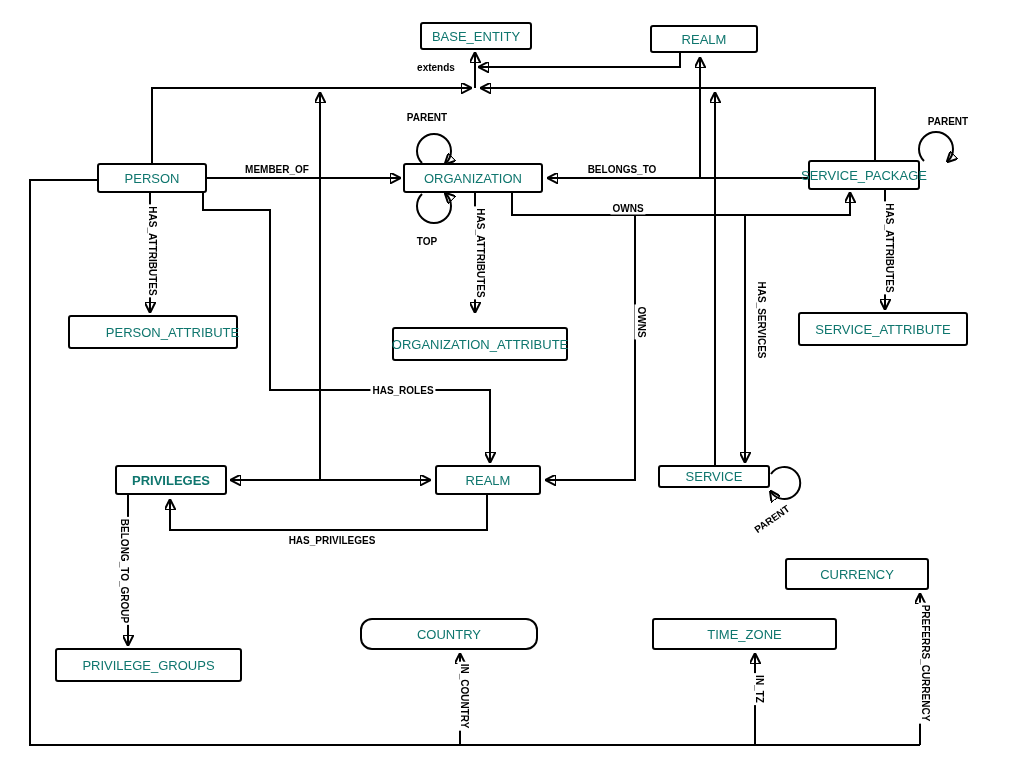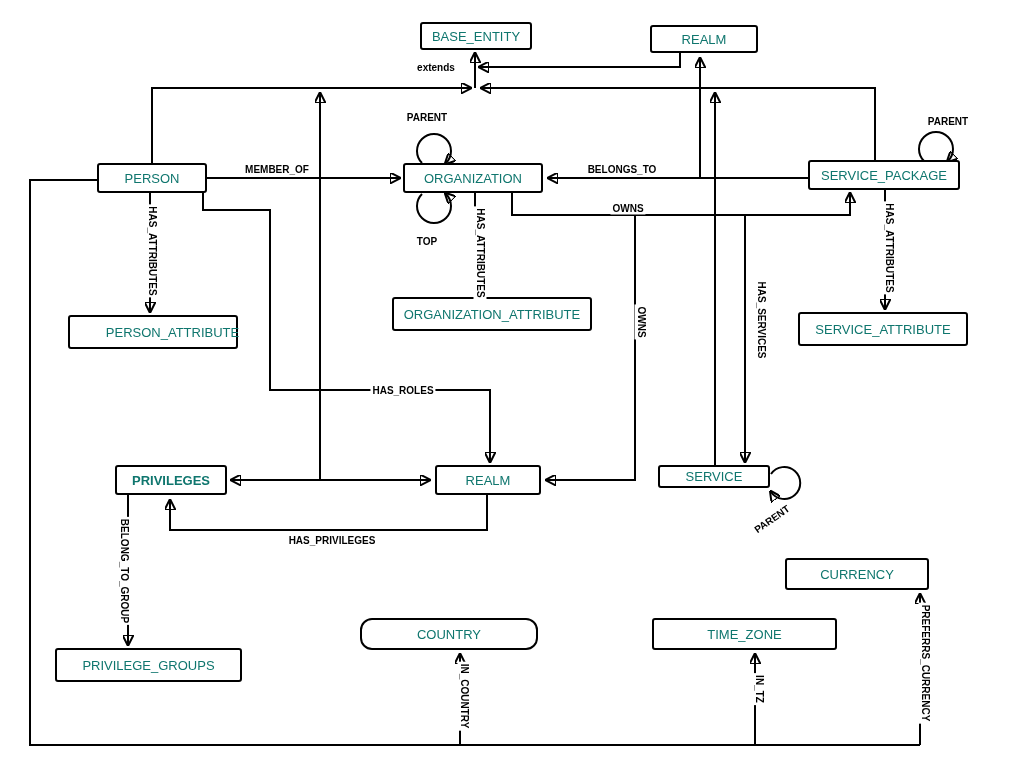--- a/index.html
+++ b/index.html
@@ -88,27 +88,27 @@
   </div>
     <div class="node" style="left: 650px; top: 25px; width: 108px; height: 28px;">
     <span class="node-label">REALM</span>
   </div>
     <div class="node" style="left: 97px; top: 163px; width: 110px; height: 30px;">
     <span class="node-label">PERSON</span>
   </div>
     <div class="node" style="left: 403px; top: 163px; width: 140px; height: 30px;">
     <span class="node-label">ORGANIZATION</span>
   </div>
-    <div class="node" style="left: 808px; top: 160px; width: 152px; height: 30px;">
+    <div class="node" style="left: 808px; top: 160px; width: 112px; height: 30px;">
     <span class="node-label">SERVICE_PACKAGE</span>
   </div>
     <div class="node" style="left: 68px; top: 315px; width: 170px; height: 34px; padding-left: 39px;">
     <span class="node-label">PERSON_ATTRIBUTE</span>
   </div>
-    <div class="node" style="left: 392px; top: 297px; width: 200px; height: 34px;">
+    <div class="node" style="left: 392px; top: 327px; width: 176px; height: 34px;">
     <span class="node-label">ORGANIZATION_ATTRIBUTE</span>
   </div>
     <div class="node" style="left: 798px; top: 312px; width: 170px; height: 34px; text-align: right;">
     <span class="node-label">SERVICE_ATTRIBUTE</span>
   </div>
     <div class="node" style="left: 115px; top: 465px; width: 112px; height: 30px; font-weight: bold;">
     <span class="node-label">PRIVILEGES</span>
   </div>
     <div class="node" style="left: 435px; top: 465px; width: 106px; height: 30px;">
     <span class="node-label">REALM</span>

